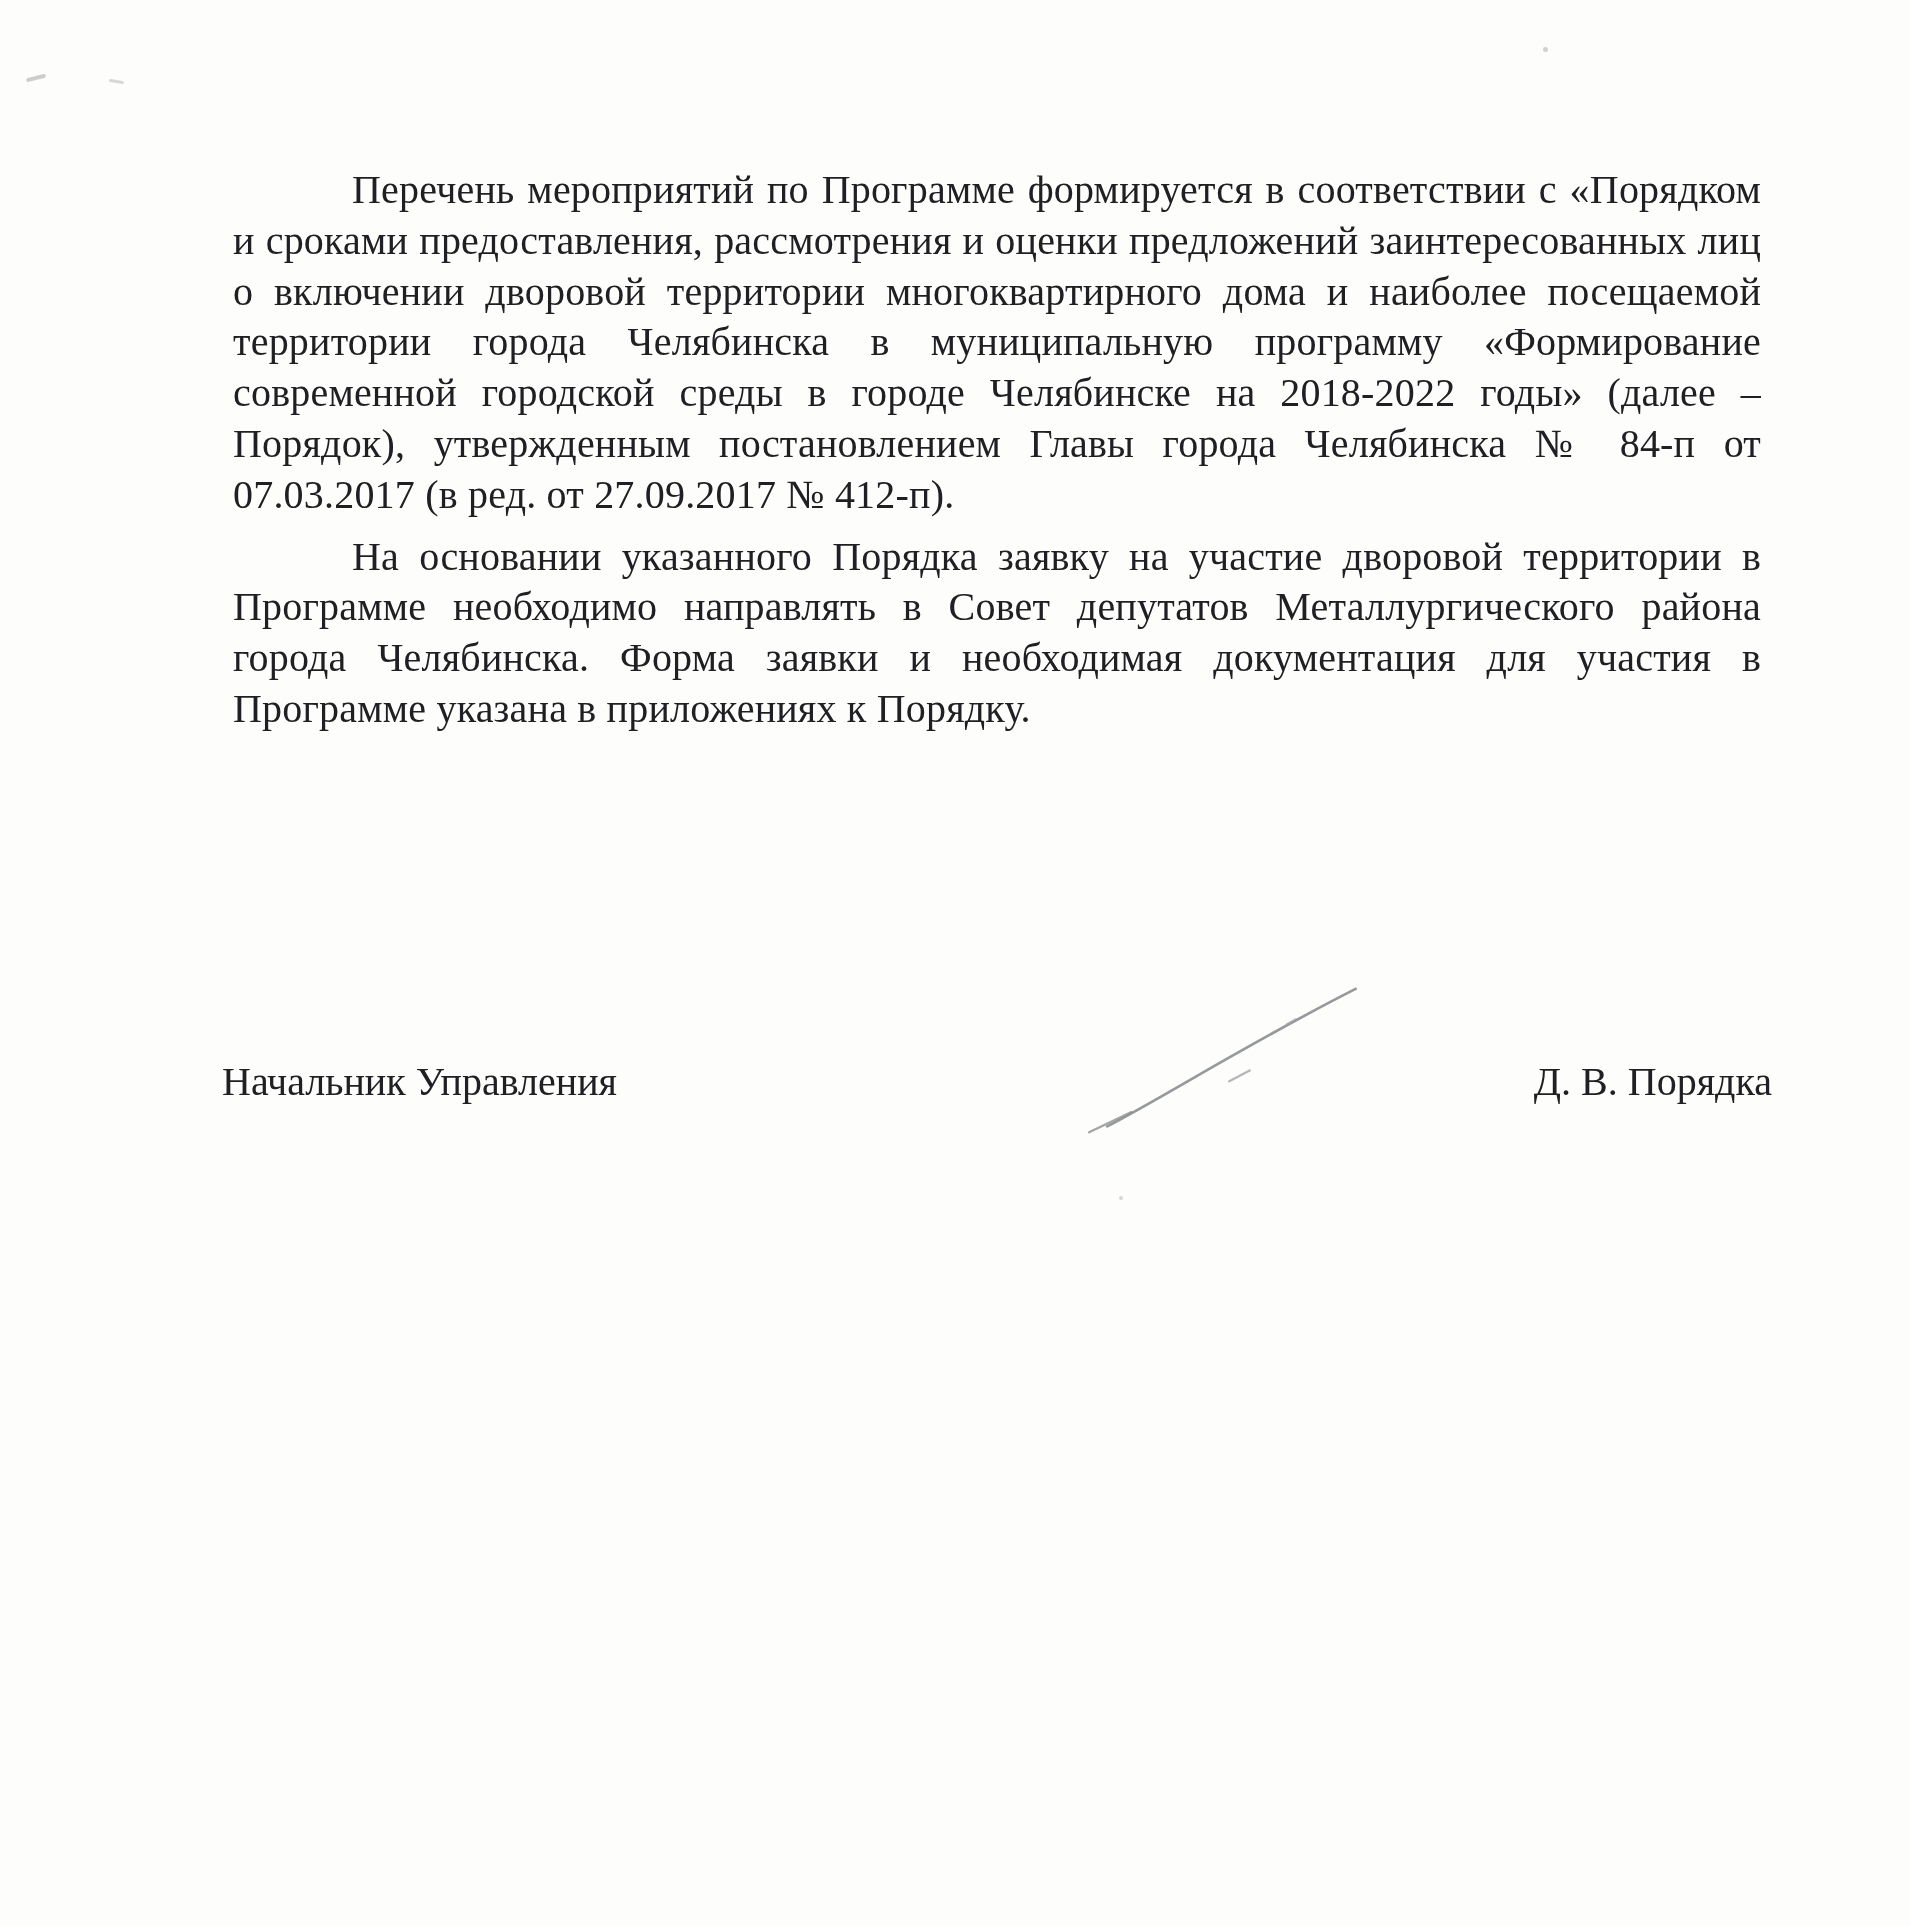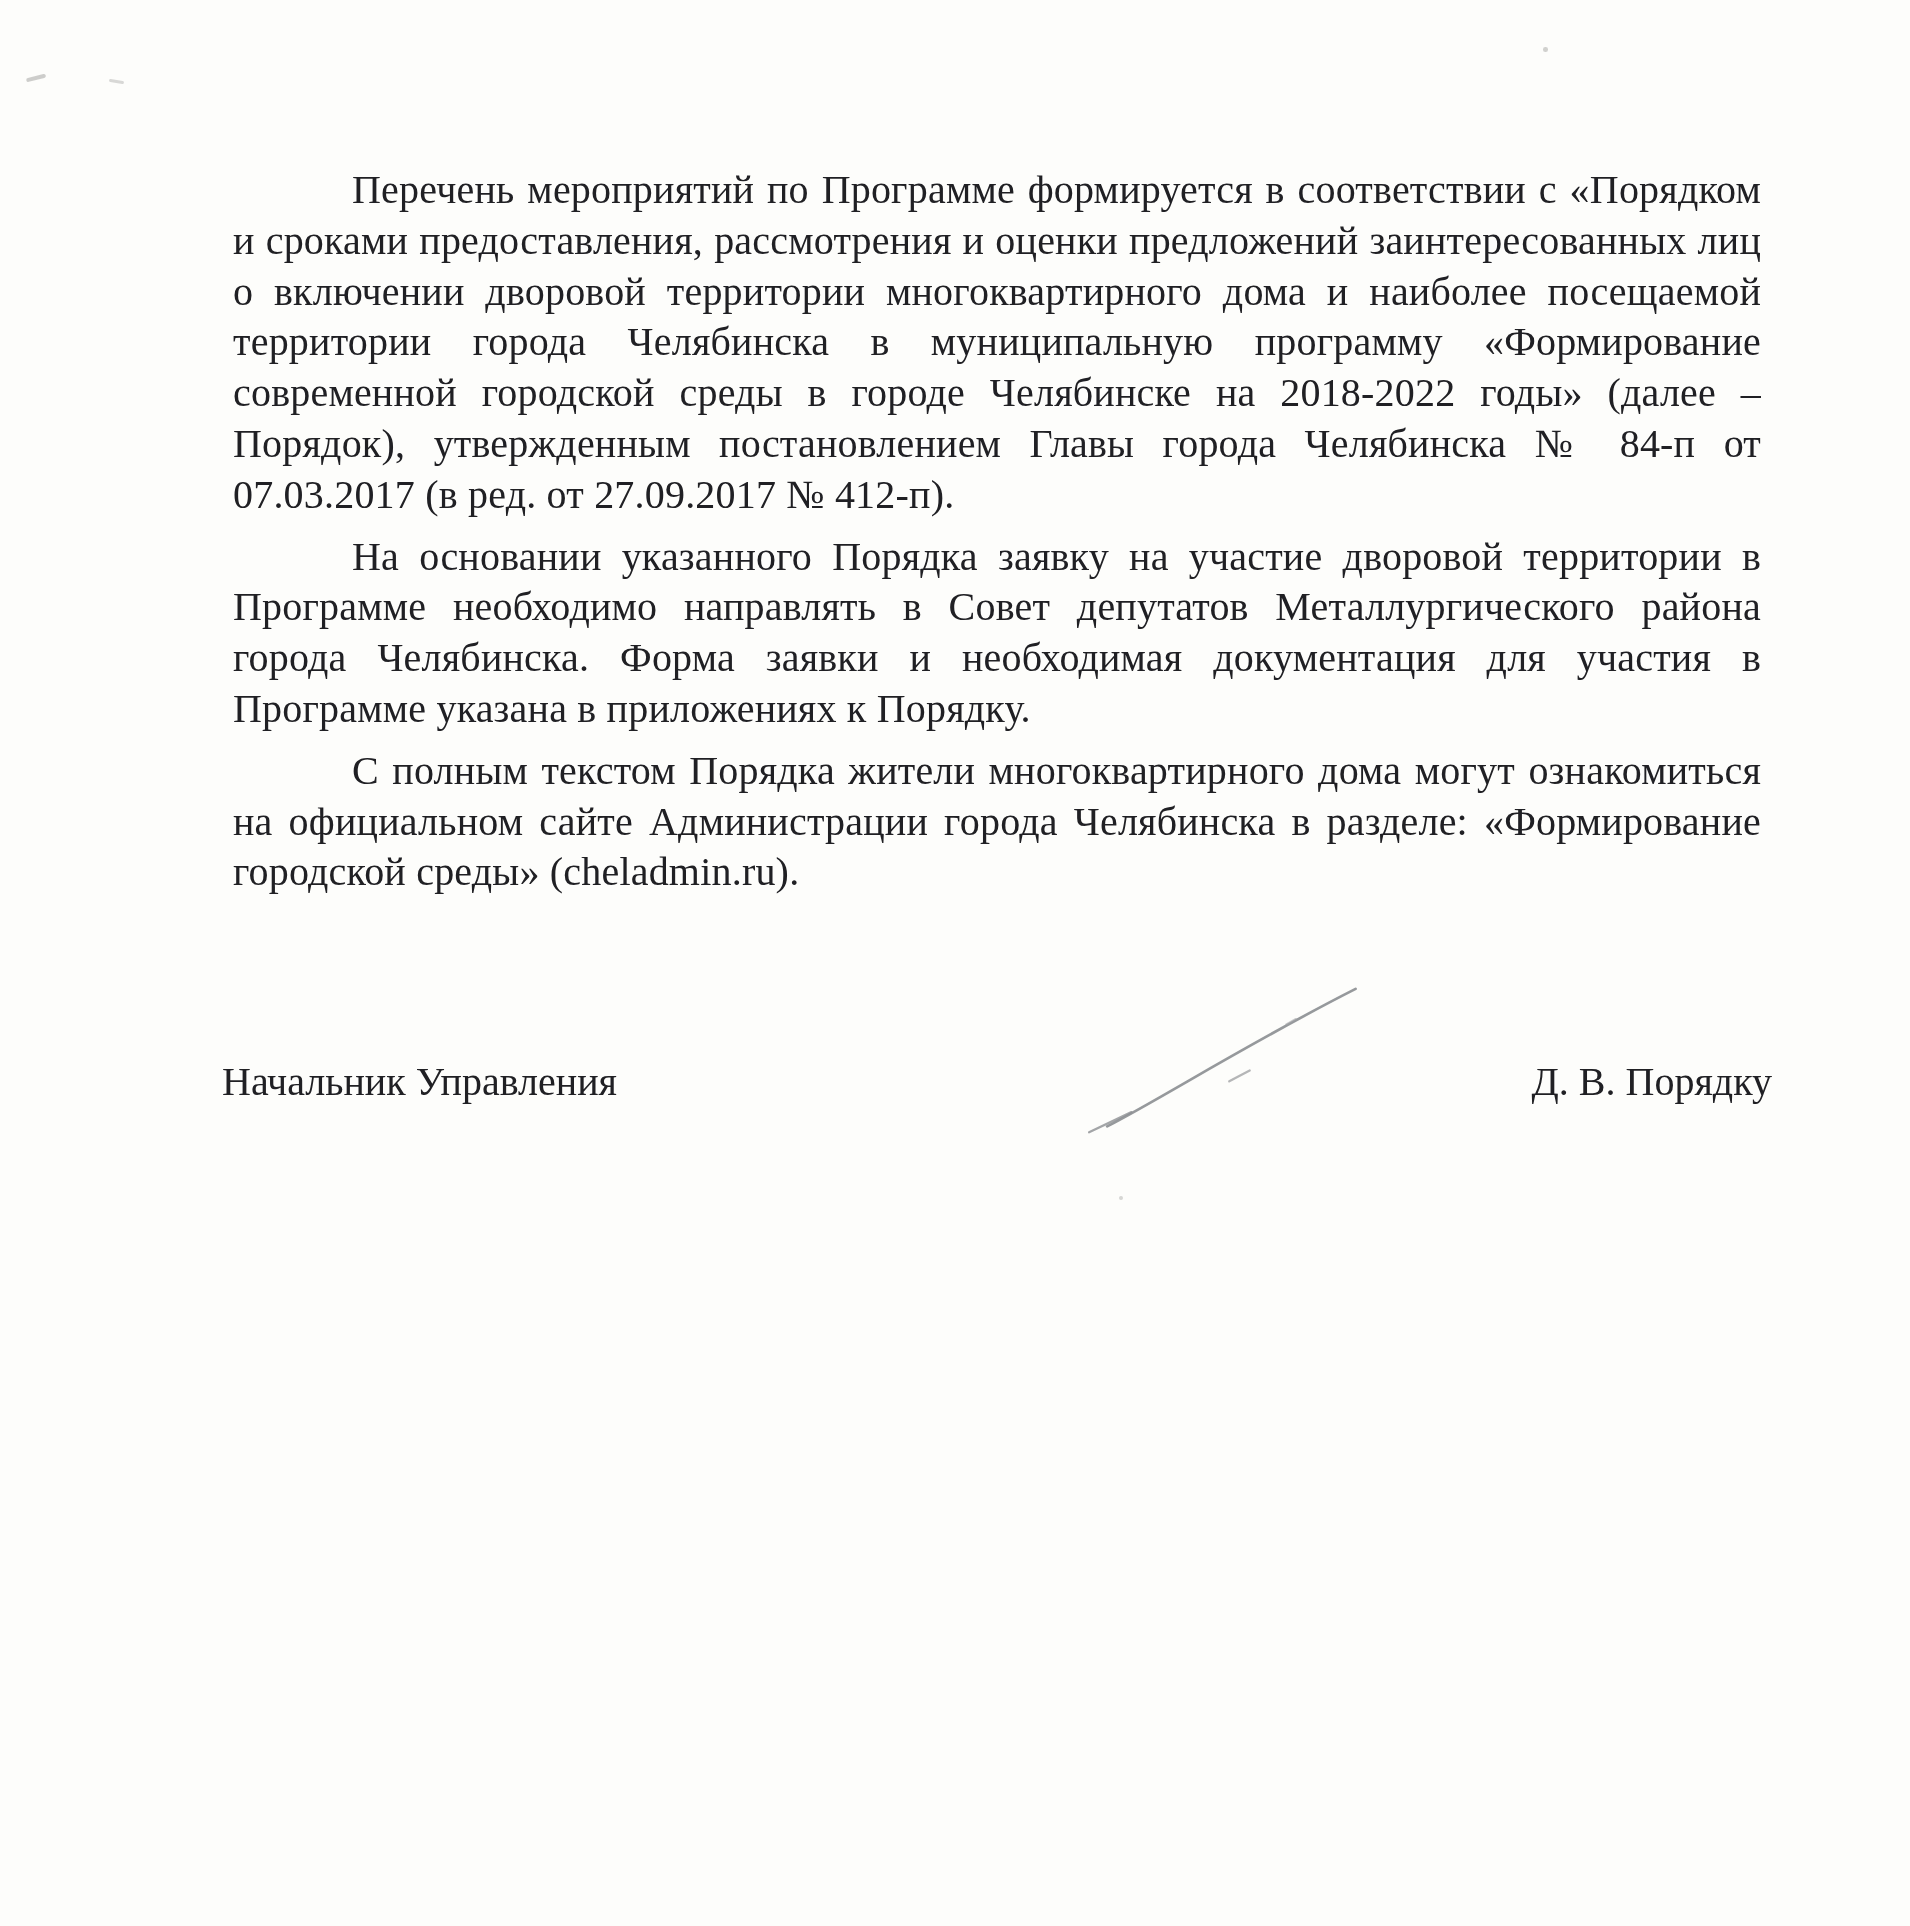--- a/index.html
+++ b/index.html
@@ -75,31 +75,30 @@
 <div class="page">
 
   <div class="mark mark-1"></div>
   <div class="mark mark-2"></div>
   <div class="speck speck-1"></div>
   <div class="speck speck-2"></div>
 
   <div class="content">
     <p>Перечень мероприятий по Программе формируется в соответствии с «Порядком и сроками предоставления, рассмотрения и оценки предложений заинтересованных лиц о включении дворовой территории многоквартирного дома и  наиболее посещаемой  территории города Челябинска в муниципальную программу «Формирование современной городской среды в городе Челябинске на 2018-2022 годы» (далее – Порядок), утвержденным постановлением Главы города Челябинска № 84-п от 07.03.2017 (в ред. от 27.09.2017 № 412-п).</p>
     <p>На основании указанного Порядка заявку на участие дворовой территории в Программе необходимо направлять в Совет депутатов Металлургического района города Челябинска. Форма заявки  и необходимая документация для участия в Программе указана  в приложениях к Порядку.</p>
-    <p>С полным текстом Порядка жители многоквартирного дома могут ознакомиться на официальном сайте Администрации города Челябинска в разделе: «Формирование городской среды» (cheladmin.ru).</p>
   </div>
 
   <div class="sign-strokes">
     <svg width="285" height="162" viewBox="0 0 740 420" xmlns="http://www.w3.org/2000/svg">
       <path d="M 55 385 C 200 310, 420 170, 700 28" fill="none" stroke="#84878b" stroke-width="7" stroke-linecap="round" opacity="0.85"></path>
       <path d="M 8 400 L 118 348" fill="none" stroke="#8c8f92" stroke-width="6" stroke-linecap="round" opacity="0.8"></path>
       <path d="M 372 268 L 425 240" fill="none" stroke="#95979a" stroke-width="6" stroke-linecap="round" opacity="0.7"></path>
       <path d="M 520 120 L 545 106" fill="none" stroke="#a3a5a8" stroke-width="5" stroke-linecap="round" opacity="0.6"></path>
     </svg>
   </div>
 
   <div class="signature-row">
     <span>Начальник Управления</span>
-    <span>Д. В. Порядку</span>
+    <span>Д. В. Порядка</span>
   </div>
 
 </div>
 
 
 </body></html>

